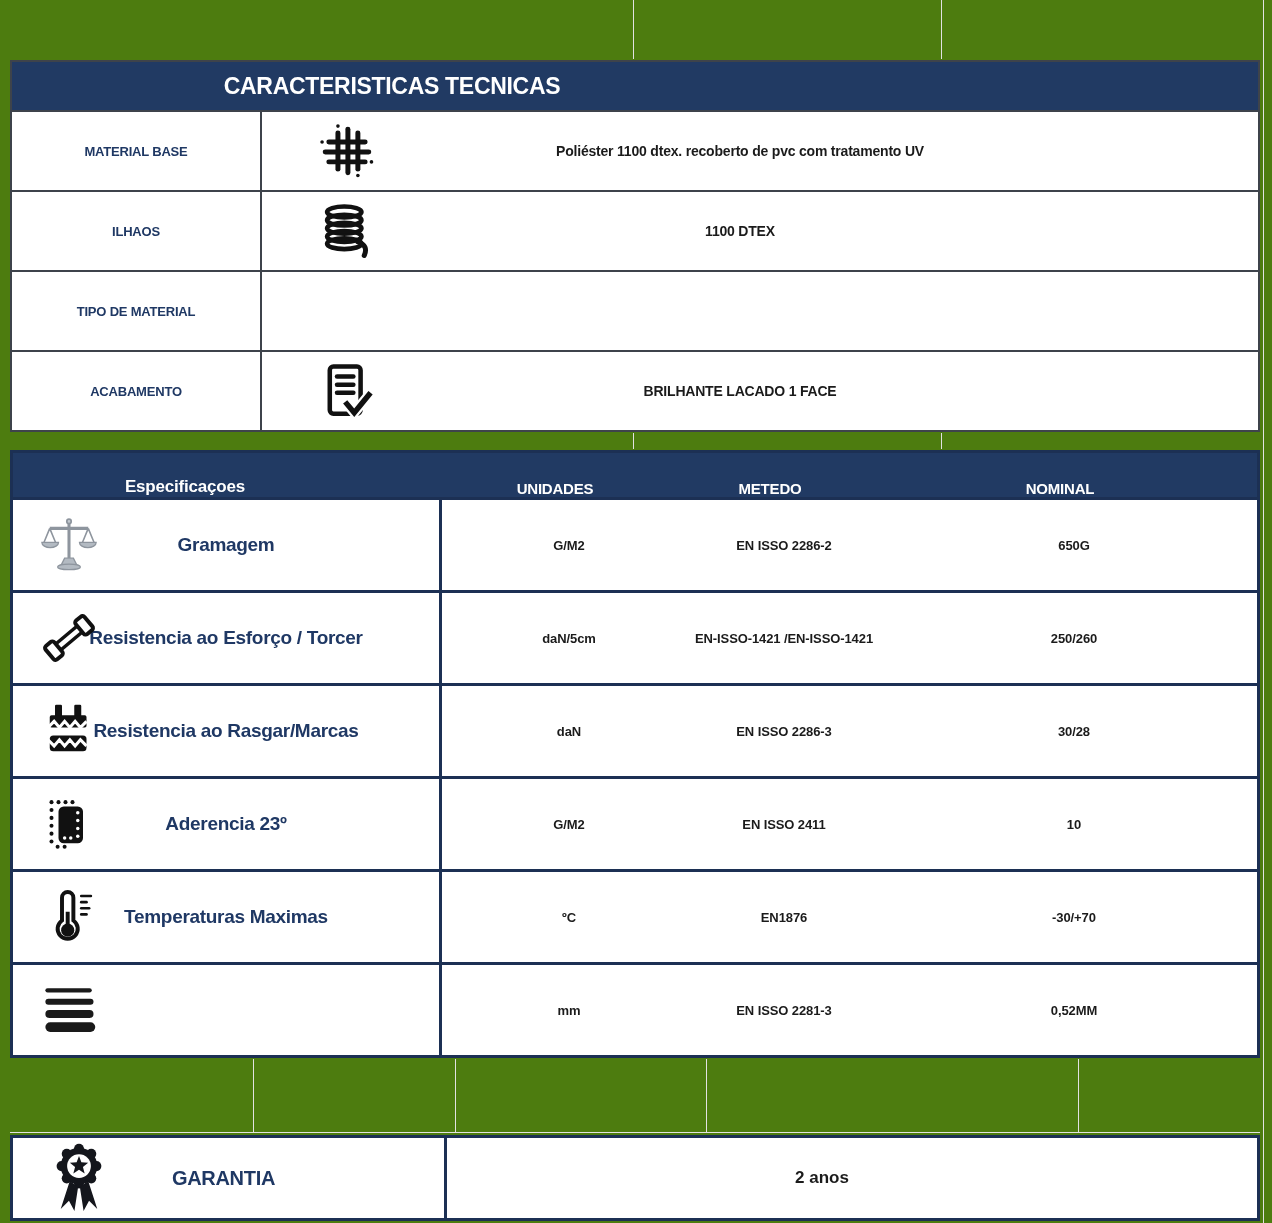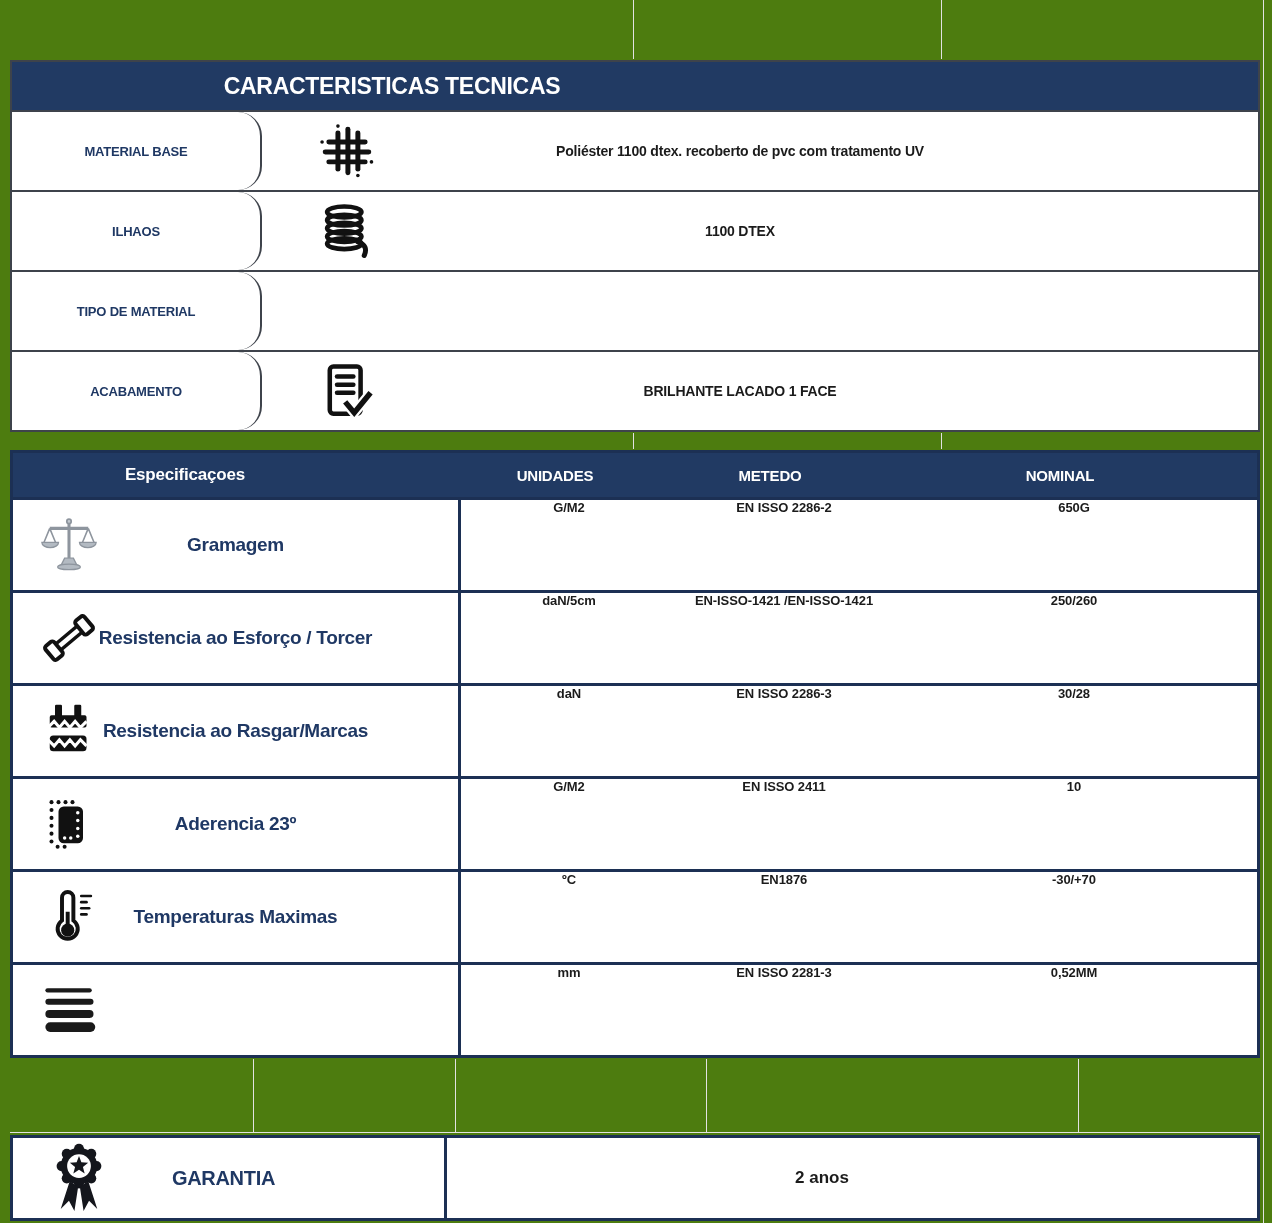--- a/index.html
+++ b/index.html
@@ -9,37 +9,37 @@
     position:relative; width:1272px; height:1223px; background:#4d7c0f;
     overflow:hidden; margin:0 auto;
   }
   .gridline { position:absolute; background:#e2e2e2; }
 
   
   .t1 { position:absolute; left:10px; top:60px; width:1250px; border:2px solid #3e434b; background:#fff; }
   .t1-header { height:48px; background:#213a63; display:flex; align-items:center; }
   .t1-title { width:61%; text-align:center; color:#ffffff; font-size:23px; letter-spacing:-0.3px; }
   .t1-row { display:flex; height:80px; border-top:2px solid #3e434b; }
-  .t1-label-cell { width:250px; border-right:2px solid #3e434b; display:flex; align-items:center; justify-content:center;border-radius:24px; }
+  .t1-label-cell { width:250px; border-right:2px solid #3e434b; display:flex; align-items:center; justify-content:center; }
   .t1-label { color:#1f3864; font-size:13px; letter-spacing:-0.2px; text-align:center; }
   .t1-value-cell { flex:1; position:relative; display:flex; align-items:center; justify-content:center; }
   .t1-icon { position:absolute; left:56px; top:50%; transform:translateY(-50%); width:58px; height:58px; }
   .t1-value { color:#1b1b1b; font-size:14px; padding-right:40px; letter-spacing:-0.2px; }
 
   
   .t2 { position:absolute; left:10px; top:450px; width:1250px; border:3px solid #1c3054; background:#fff; }
-  .t2-header { display:flex; height:44px; background:#213a63; align-items:center; color:#fff; }
+  .t2-header { display:flex; height:44px; background:#213a63; align-items:flex-end; color:#fff; }
   .t2-h-spec { width:434px; text-align:center; font-size:17px; padding-right:90px; letter-spacing:-0.2px; }
   .t2-h-col { font-size:15px; text-align:center; letter-spacing:-0.2px; }
   .col-units { width:216px; } .col-method { width:214px; } .col-nominal { width:366px; }
   .t2-row { display:flex; height:93px; border-top:3px solid #1c3054; }
   .t2-label-cell { width:453px; border-right:3px solid #1c3054; position:relative; display:flex; align-items:center; }
   .t2-icon { position:absolute; left:28px; top:50%; transform:translateY(-50%); width:56px; height:56px; }
   .t2-label { width:100%; text-align:center; padding-left:70px; padding-right:70px; color:#1f3864; font-size:19px; letter-spacing:-0.3px; }
-  .t2-values { flex:1; display:flex; align-items:flex-start; }
+  .t2-values { flex:1; display:flex; align-items:center;padding-left:19px; }
   .t2-val { text-align:center; color:#1b1b1b; font-size:13px; white-space:nowrap; letter-spacing:-0.1px; }
 
   
   .t3 { position:absolute; left:10px; top:1135px; width:1250px; height:86px; border:3px solid #1c3054; background:#fff; display:flex; }
   .t3-label-cell { width:434px; border-right:3px solid #1c3054; position:relative; display:flex; align-items:center; }
   .t3-icon { position:absolute; left:34px; top:50%; transform:translateY(-50%); width:64px; height:80px; }
   .t3-label { width:100%; text-align:center; padding-left:70px; padding-right:80px; color:#1f3864; font-size:20px; letter-spacing:-0.3px; }
   .t3-value-cell { flex:1; display:flex; align-items:center; justify-content:center; }
   .t3-value { color:#1b1b1b; font-size:17px; padding-right:60px; }
 

